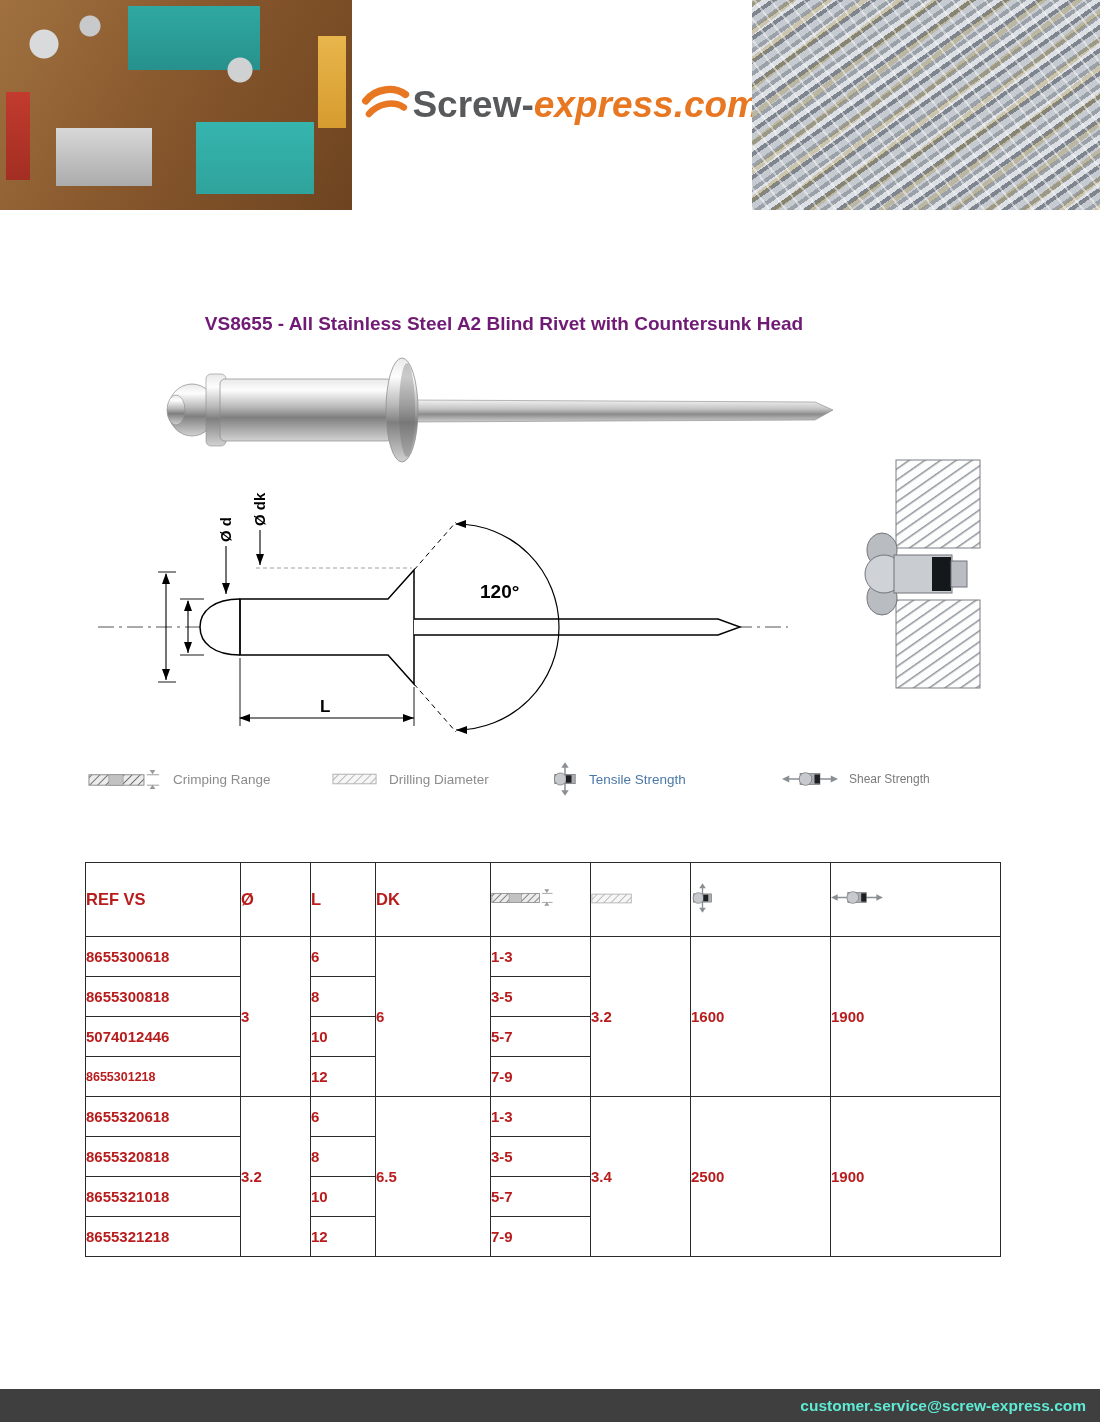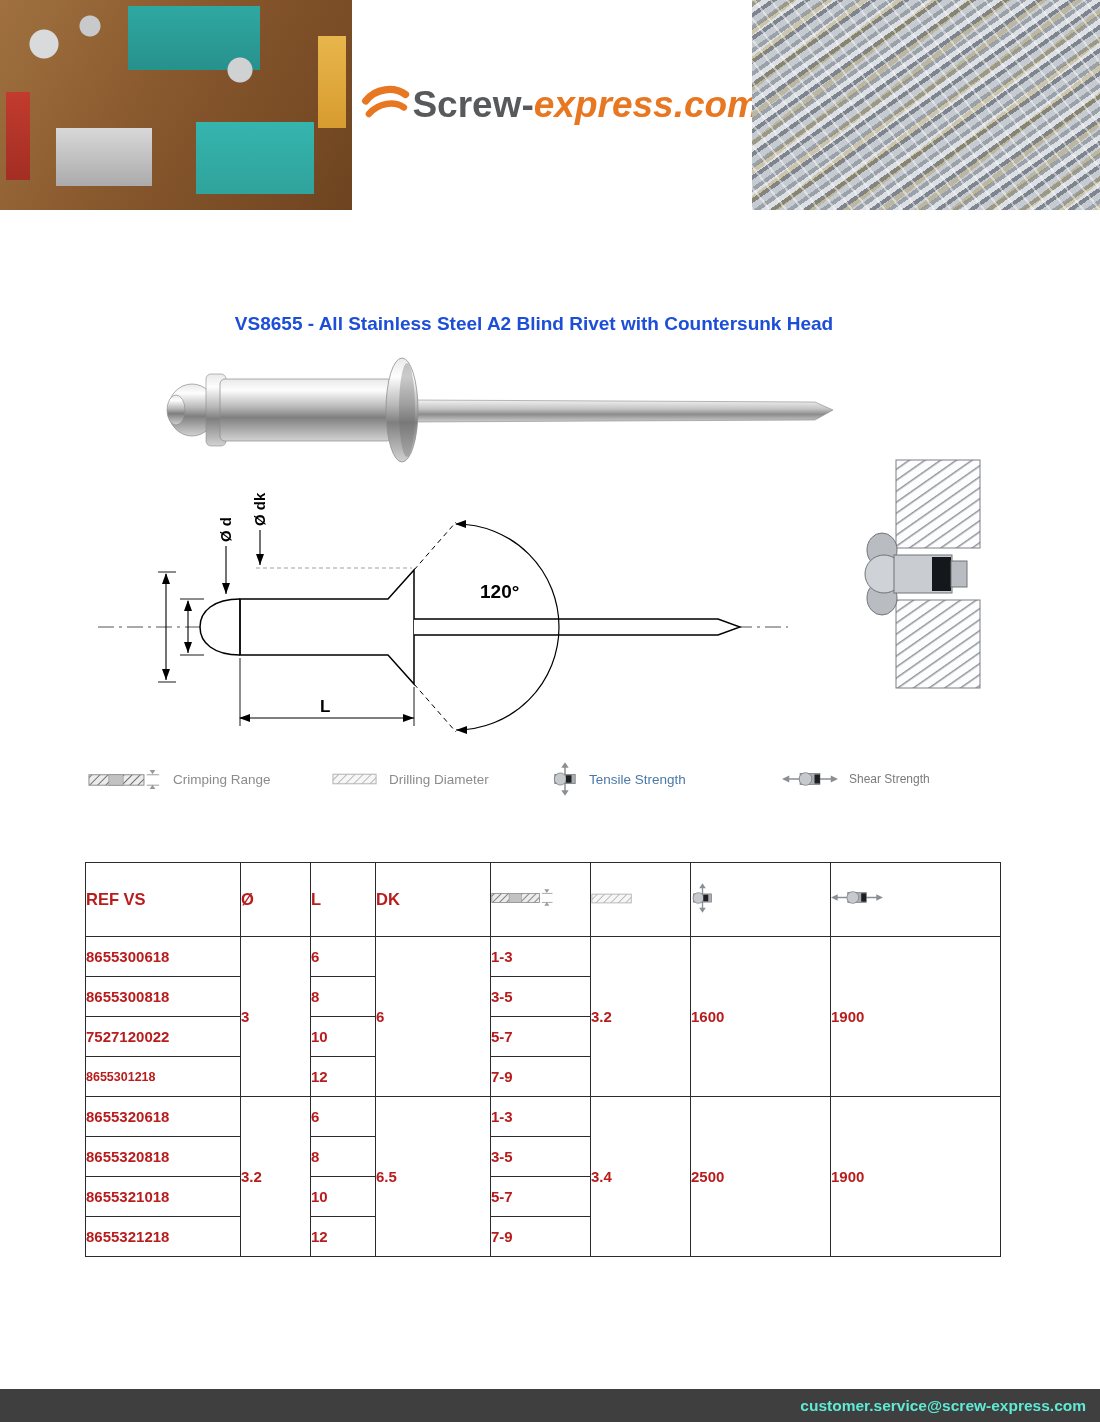--- a/index.html
+++ b/index.html
@@ -35,21 +35,21 @@
   .brand .b1 { color:#58595b; font-weight:bold; }
   .brand .b2 { color:#e87722; font-weight:bold; font-style:italic; }
 
   
   .banner { position:absolute; top:222px; left:0; width:1100px; height:56px; background:#f6861f;
             display:flex; align-items:center; justify-content:center; }
   .banner-title { color:#fff; font-size:40px; font-weight:bold; letter-spacing:1px; }
 
   
   .product-title { position:absolute; top:313px; left:0; width:1008px; text-align:center;
-                   color:#1d4ed8; font-size:19px; font-weight:bold;margin-left:30px; }
+                   color:#701a75; font-size:19px; font-weight:bold; }
 
   
   .rivet-photo   { position:absolute; left:80px;  top:352px; }
   .tech-drawing  { position:absolute; left:88px;  top:472px; }
   .install-view  { position:absolute; left:864px; top:458px; }
 
   
   .legend { position:absolute; top:758px; left:0; width:1100px; height:42px; }
   .legend-item { position:absolute; display:flex; align-items:center; gap:11px; top:0; height:42px; }
   .legend-label { font-size:13.5px; color:#8c8c8c; }
@@ -292,21 +292,21 @@
           <td rowspan="4">3.2</td>
           <td rowspan="4">1600</td>
           <td rowspan="4">1900</td>
         </tr>
         <tr>
           <td>8655300818</td>
           <td>8</td>
           <td>3-5</td>
         </tr>
         <tr>
-          <td>7527120022</td>
+          <td>5074012446</td>
           <td>10</td>
           <td>5-7</td>
         </tr>
         <tr>
           <td class="ref-small">8655301218</td>
           <td>12</td>
           <td>7-9</td>
         </tr>
         <tr>
           <td>8655320618</td>

